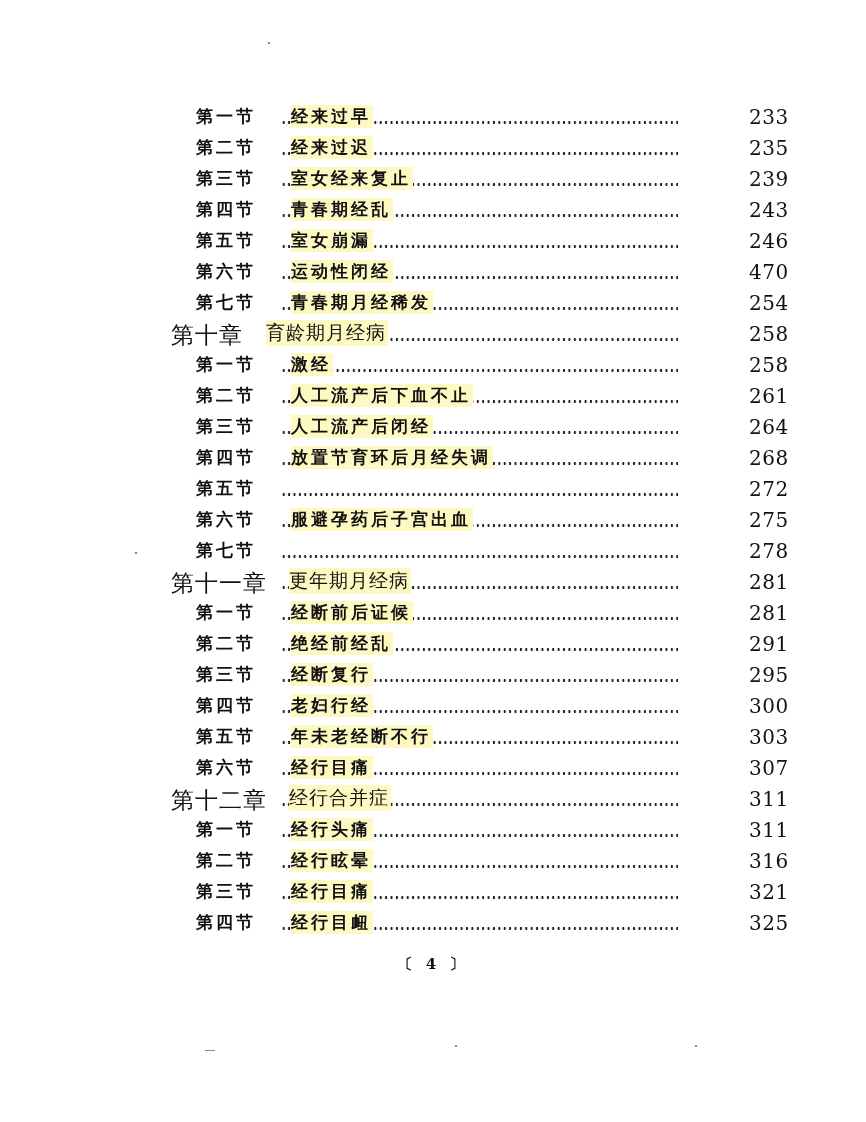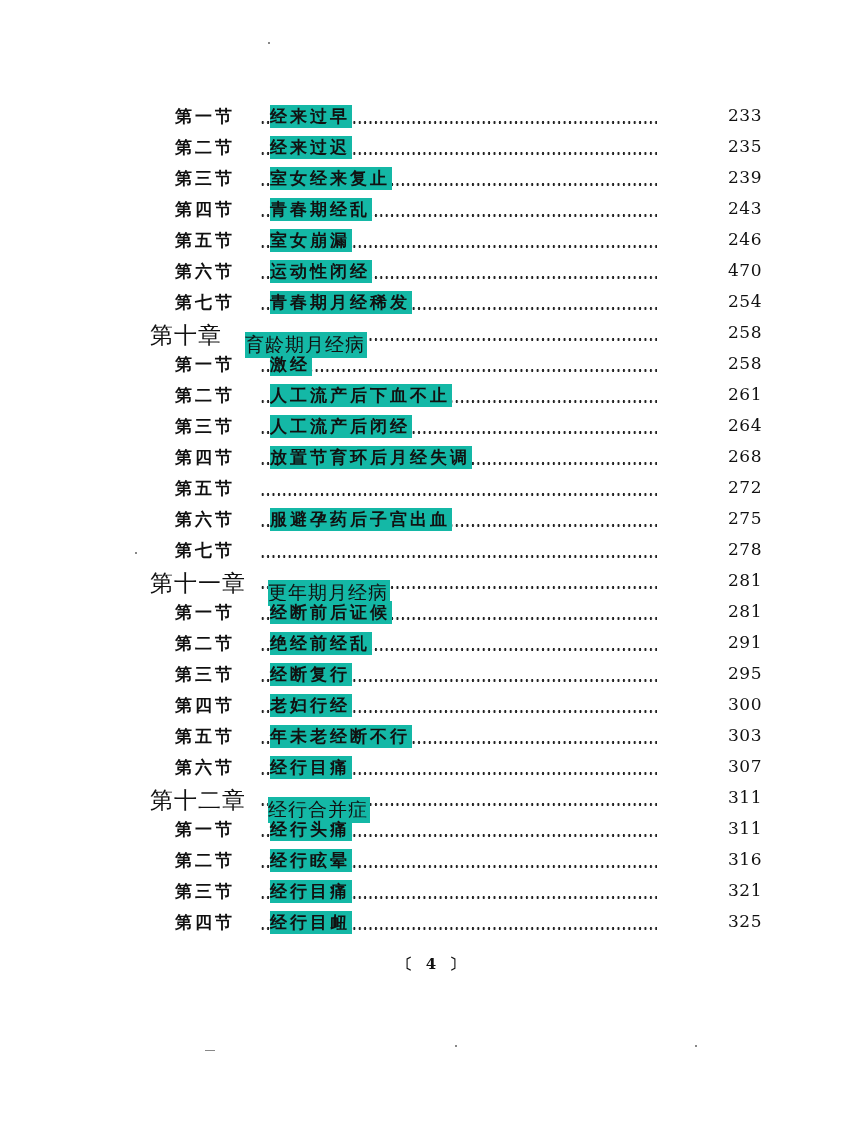--- a/index.html
+++ b/index.html
@@ -1,29 +1,29 @@
 <!DOCTYPE html>
 <html><head>
 <meta charset="utf-8">
 <style>
   html, body { margin: 0; padding: 0; background: #ffffff; }
   body { width: 866px; height: 1122px; position: relative; overflow: hidden;
          font-family: "DejaVu Serif", "Liberation Serif", serif; color: #111; }
-  .toc { position: absolute; left: 0; top: 101px; width: 805px; }
+  .toc { position: absolute; left: 0; top: 101px; width: 805px; padding-left: 21px; }
   .row { position: relative; height: 31px; }
   .row .label { position: absolute; top: 4px; font-size: 17px; font-weight: bold; letter-spacing: 3px; white-space: nowrap; }
-  .row .title { position: absolute; top: 4px; font-size: 17px; font-weight: bold; letter-spacing: 3px; white-space: nowrap; background: #14b8a6; padding-right: 2px; z-index: 2; }
+  .row .title { position: absolute; top: 4px; font-size: 17px; font-weight: bold; letter-spacing: 3px; white-space: nowrap; background: #fef9c3; padding-right: 2px; z-index: 2; }
   .row.section .label { left: 175px; }
   .row.section .title { left: 270px; }
   .row.chapter .label { left: 150px; font-size: 23px; font-weight: normal; letter-spacing: 1px; top: 2px; }
-  .row.chapter .title { font-size: 19px; font-weight: normal; letter-spacing: 1px; top: 14px; }
+  .row.chapter .title { font-size: 19px; font-weight: normal; letter-spacing: 1px; top: 2px; }
   .row .leader { position: absolute; top: 20px; height: 3px; left: 260px; right: 148px;
                  background-image: radial-gradient(circle, #222 1.1px, transparent 1.4px);
                  background-size: 5.4px 3px; background-repeat: repeat-x; z-index: 1; }
-  .row .page { position: absolute; left: 728px; top: 4px; font-size: 17px; font-family: "DejaVu Serif", serif; letter-spacing: 0.5px; }
+  .row .page { position: absolute; left: 728px; top: 4px; font-size: 20px; font-family: "DejaVu Serif", serif; letter-spacing: 0.5px; }
   .footer { position: absolute; top: 955px; left: 0; width: 866px; text-align: center; font-size: 15px; font-weight: bold; letter-spacing: 4px; }
   .speck { position: absolute; width: 2px; height: 2px; background: #888; }
 </style>
 </head>
 <body>
 
 <div class="toc" id="toc">
     <div class="row section">
       <span class="label">第一节</span>
       <span class="leader"></span>

